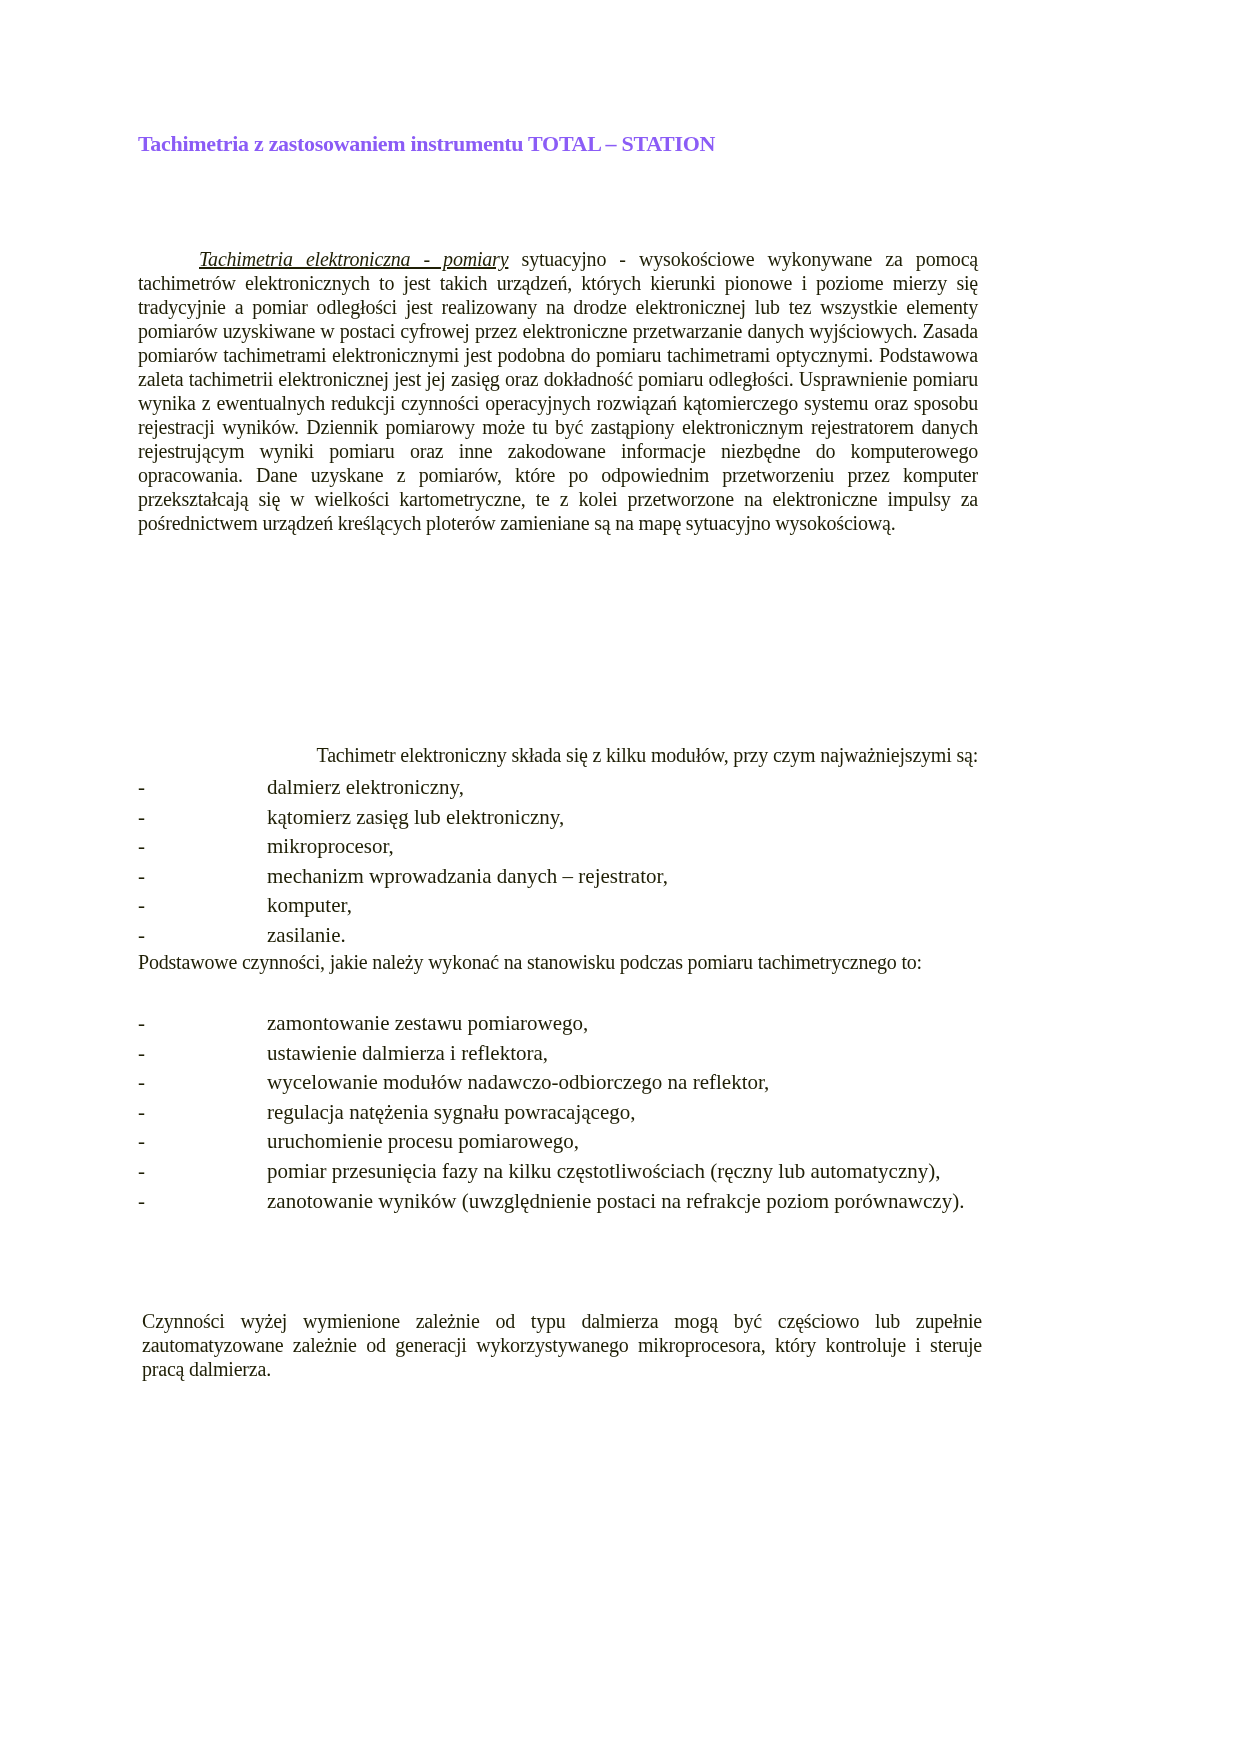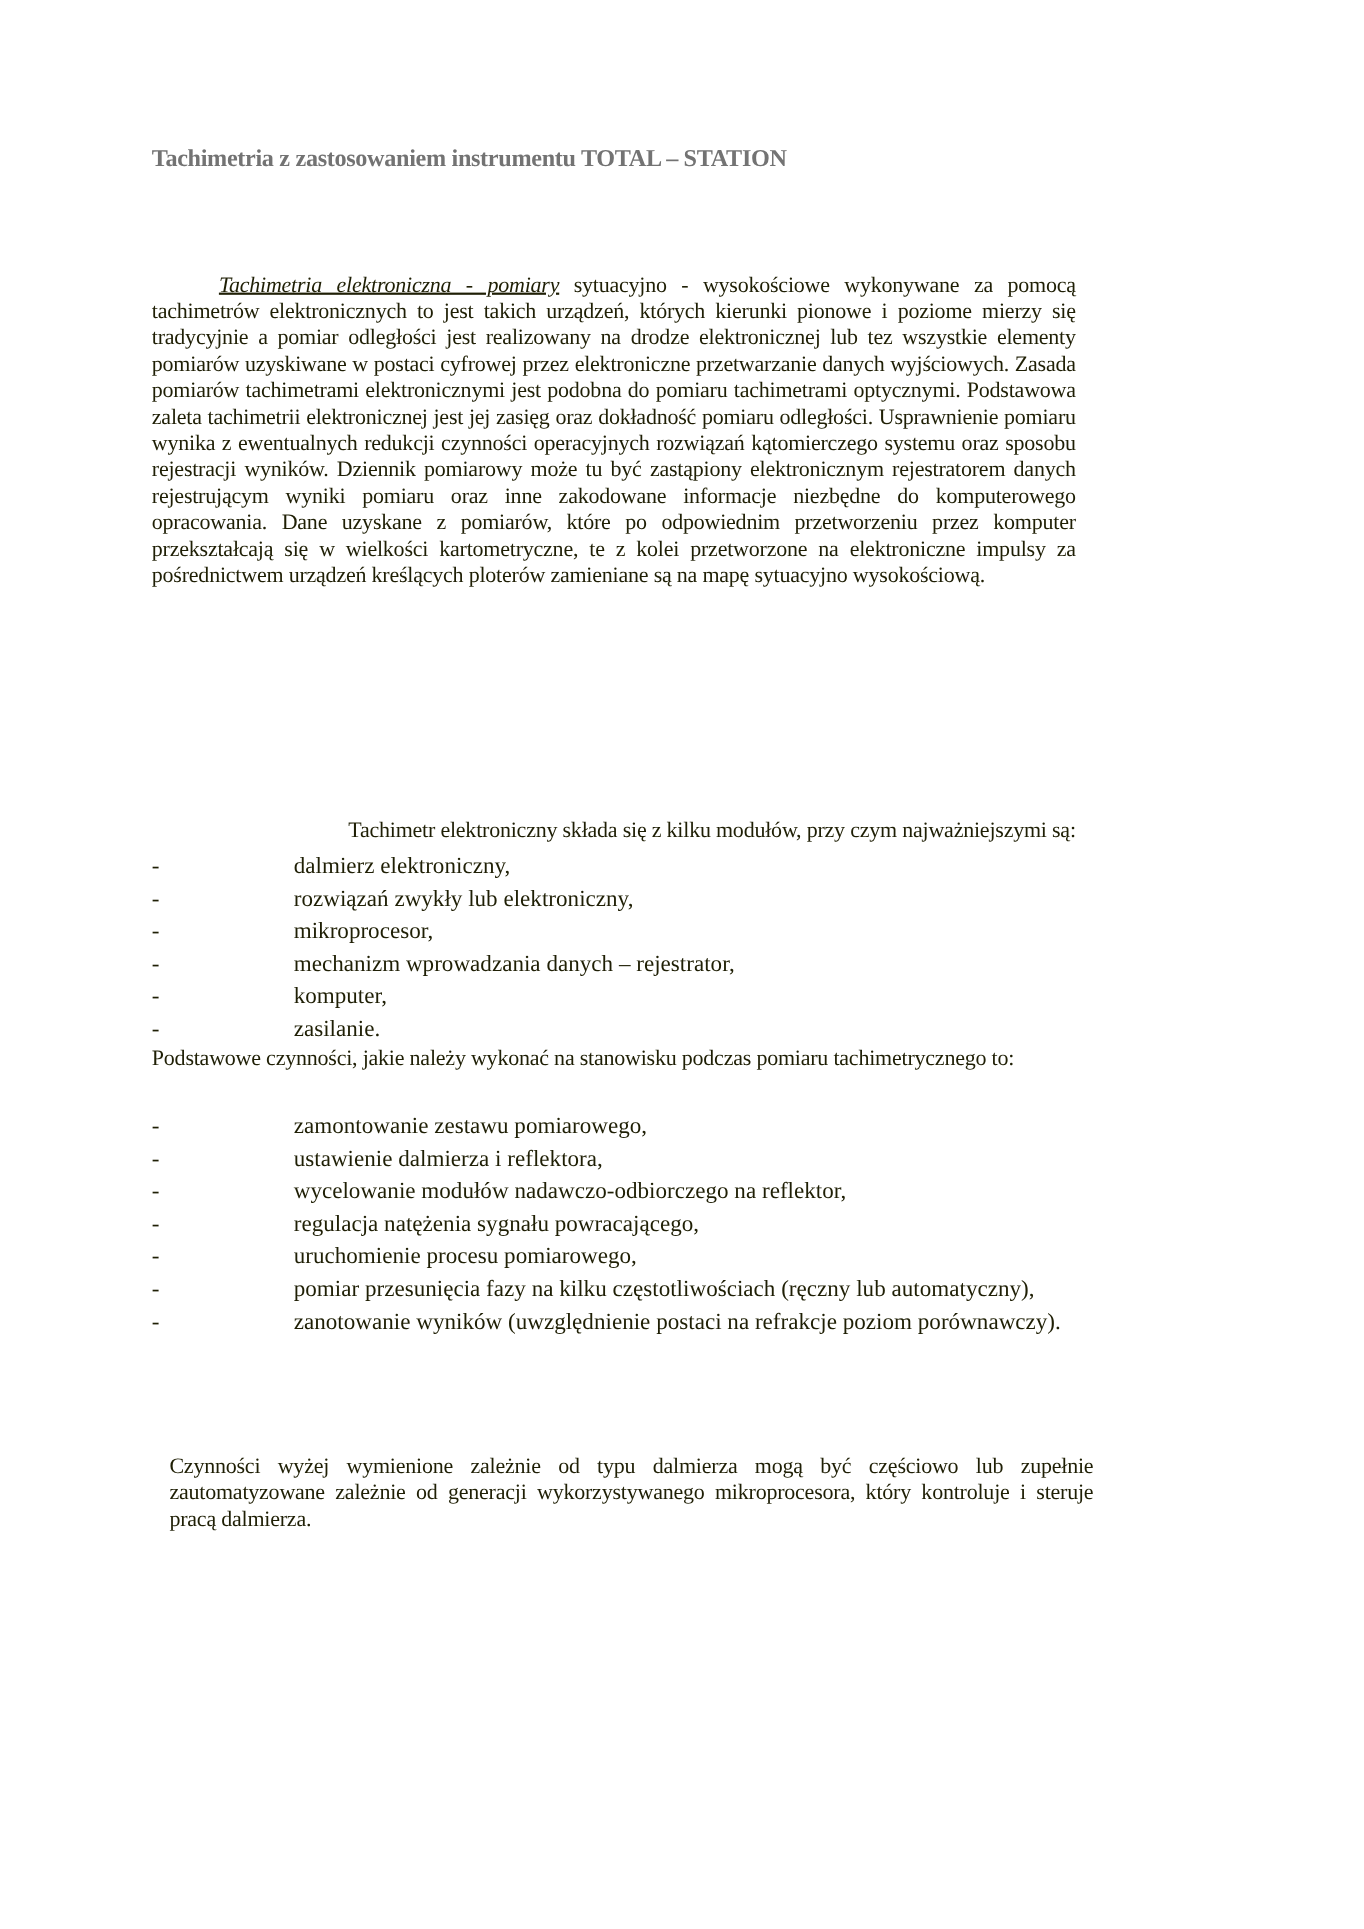--- a/index.html
+++ b/index.html
@@ -4,21 +4,21 @@
 <style>
   html, body { margin: 0; padding: 0; background: #ffffff; }
   body {
     width: 1240px; height: 1754px; position: relative; overflow: hidden;
     font-family: "Liberation Serif", "DejaVu Serif", serif;
     color: #1f1f05;
   }
   .page { position: absolute; left: 138px; top: 0; width: 840px; }
   .title {
     position: absolute; top: 131px; left: 0;
-    font-weight: bold; font-size: 22px; letter-spacing: -0.3px; color: #737373;
+    font-weight: bold; font-size: 22px; letter-spacing: -0.3px; color: #8b5cf6;
     white-space: nowrap;
   }
   .para {
     position: absolute; left: 0; width: 840px;
     font-size: 20px; line-height: 24px; text-align: justify;
     letter-spacing: -0.2px;
   }
   .intro { top: 247px; text-indent: 61px; }
   .intro .lead { font-style: italic; text-decoration: underline; }
   .modules-intro { top: 743px; text-align: right; white-space: nowrap; }
@@ -43,21 +43,21 @@
 
   <p class="para modules-intro" style="margin:0">Tachimetr elektroniczny składa się z kilku modułów, przy czym najważniejszymi są:</p>
 
   <div class="list modules-list">
     <div class="list-item">
         <span class="dash">-</span>
         <span class="text">dalmierz elektroniczny,</span>
       </div>
     <div class="list-item">
         <span class="dash">-</span>
-        <span class="text">rozwiązań zwykły lub elektroniczny,</span>
+        <span class="text">kątomierz zasięg lub elektroniczny,</span>
       </div>
     <div class="list-item">
         <span class="dash">-</span>
         <span class="text">mikroprocesor,</span>
       </div>
     <div class="list-item">
         <span class="dash">-</span>
         <span class="text">mechanizm wprowadzania danych – rejestrator,</span>
       </div>
     <div class="list-item">
@@ -96,15 +96,15 @@
     <div class="list-item wrap">
         <span class="dash">-</span>
         <span class="text">pomiar przesunięcia fazy na kilku częstotliwościach (ręczny lub automatyczny),</span>
       </div>
     <div class="list-item wrap">
         <span class="dash">-</span>
         <span class="text">zanotowanie wyników (uwzględnienie postaci na refrakcje poziom porównawczy).</span>
       </div>
   </div>
 
-  <p class="para closing" style="margin:16px">Czynności wyżej wymienione zależnie od typu dalmierza mogą być częściowo lub zupełnie zautomatyzowane zależnie od generacji wykorzystywanego mikroprocesora, który kontroluje i steruje pracą dalmierza.</p>
+  <p class="para closing" style="margin:4px">Czynności wyżej wymienione zależnie od typu dalmierza mogą być częściowo lub zupełnie zautomatyzowane zależnie od generacji wykorzystywanego mikroprocesora, który kontroluje i steruje pracą dalmierza.</p>
 
 </div>
 
 </body></html>

